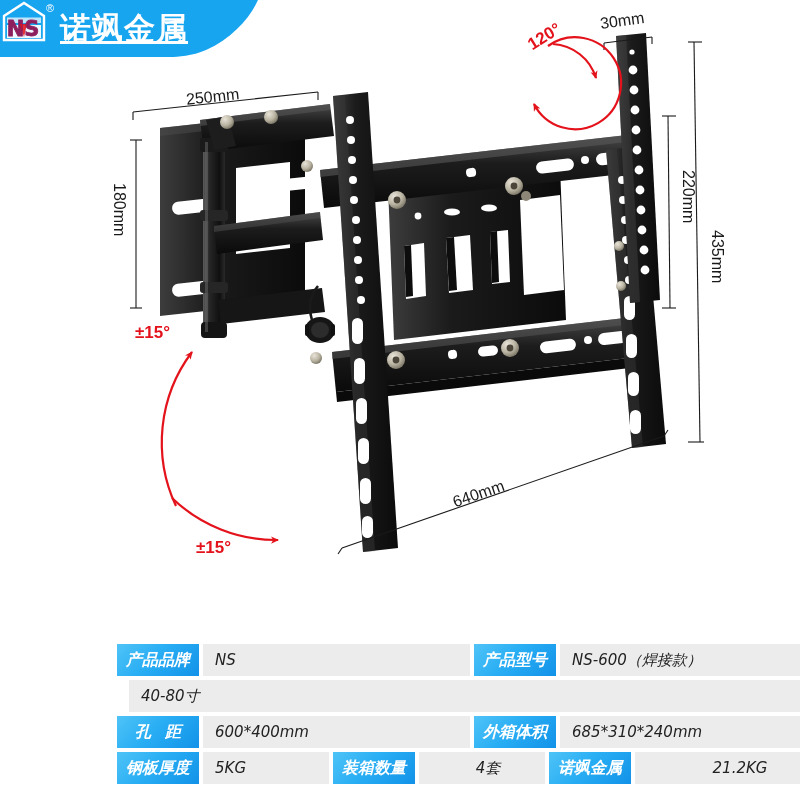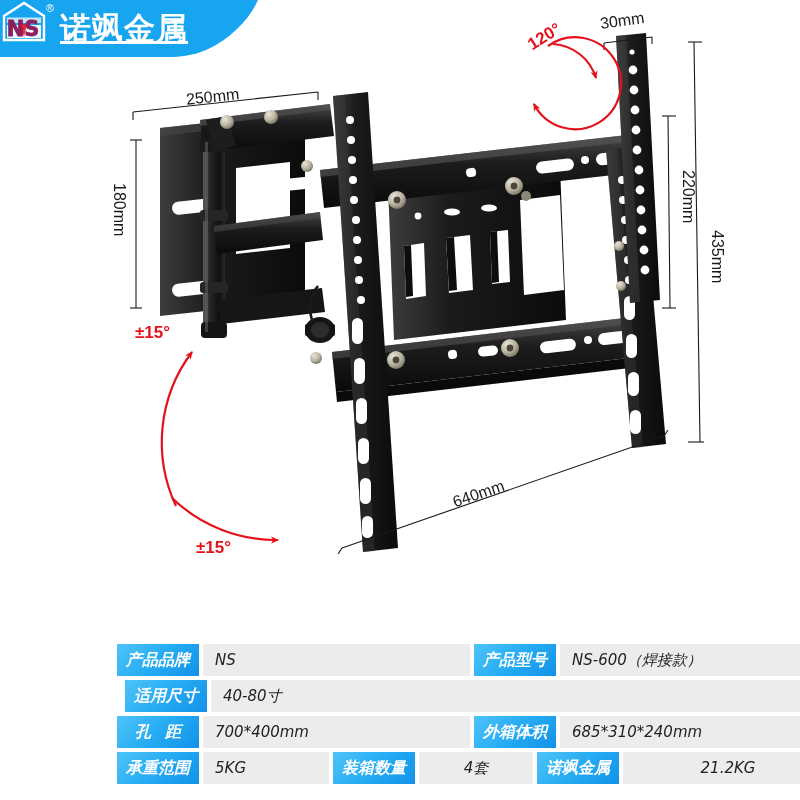--- a/index.html
+++ b/index.html
@@ -49,21 +49,21 @@
     font-family:"DejaVu Sans","Liberation Sans",sans-serif;
     flex:0 0 auto;
   }
   .lab.spaced{letter-spacing:14px;text-indent:14px;}
   .val{
     background:#ececec;color:#222222;font-size:15px;
     display:flex;align-items:center;
     padding-left:12px;flex:1 1 auto;
     font-family:"DejaVu Sans","Liberation Sans",sans-serif;
   }
-  .val.center{justify-content:center;padding-left:0;}
+  .val.center{justify-content:center;padding-left:12px;}
   .gap{flex:0 0 4px;background:#ffffff;}
   .w-lab{width:82px;}
   .w-val-a{width:222px;}
   .w-val-b{width:228px;}
 </style>
 </head>
 <body>
 
 <div id="stage">
 
@@ -337,37 +337,36 @@
       <div class="val w-val-a">NS</div>
       <div class="gap"></div>
       <div class="lab w-lab">产品型号</div>
       <div class="gap"></div>
       <div class="val w-val-b">NS-600（焊接款）</div>
     </div>
 
     <div class="srow">
       <div class="gap"></div>
       <div class="gap"></div>
-      <div class="lab w-lab">适用尺寸</div>
       <div class="gap"></div>
       <div class="val w-val-b">40-80寸</div>
     </div>
 
     <div class="srow">
       <div class="lab w-lab spaced">孔距</div>
       <div class="gap"></div>
-      <div class="val w-val-a">700*400mm</div>
+      <div class="val w-val-a">600*400mm</div>
       <div class="gap"></div>
       <div class="lab w-lab">外箱体积</div>
       <div class="gap"></div>
       <div class="val w-val-b">685*310*240mm</div>
     </div>
 
     <div class="srow">
-      <div class="lab w-lab">承重范围</div>
+      <div class="lab w-lab">钢板厚度</div>
       <div class="gap"></div>
       <div class="val" style="width:114px;flex:0 0 114px;">5KG</div>
       <div class="gap"></div>
       <div class="lab w-lab">装箱数量</div>
       <div class="gap"></div>
       <div class="val center" style="width:114px;flex:0 0 114px;">4套</div>
       <div class="gap"></div>
       <div class="lab w-lab">诺飒金属</div>
       <div class="gap"></div>
       <div class="val center">21.2KG</div>

